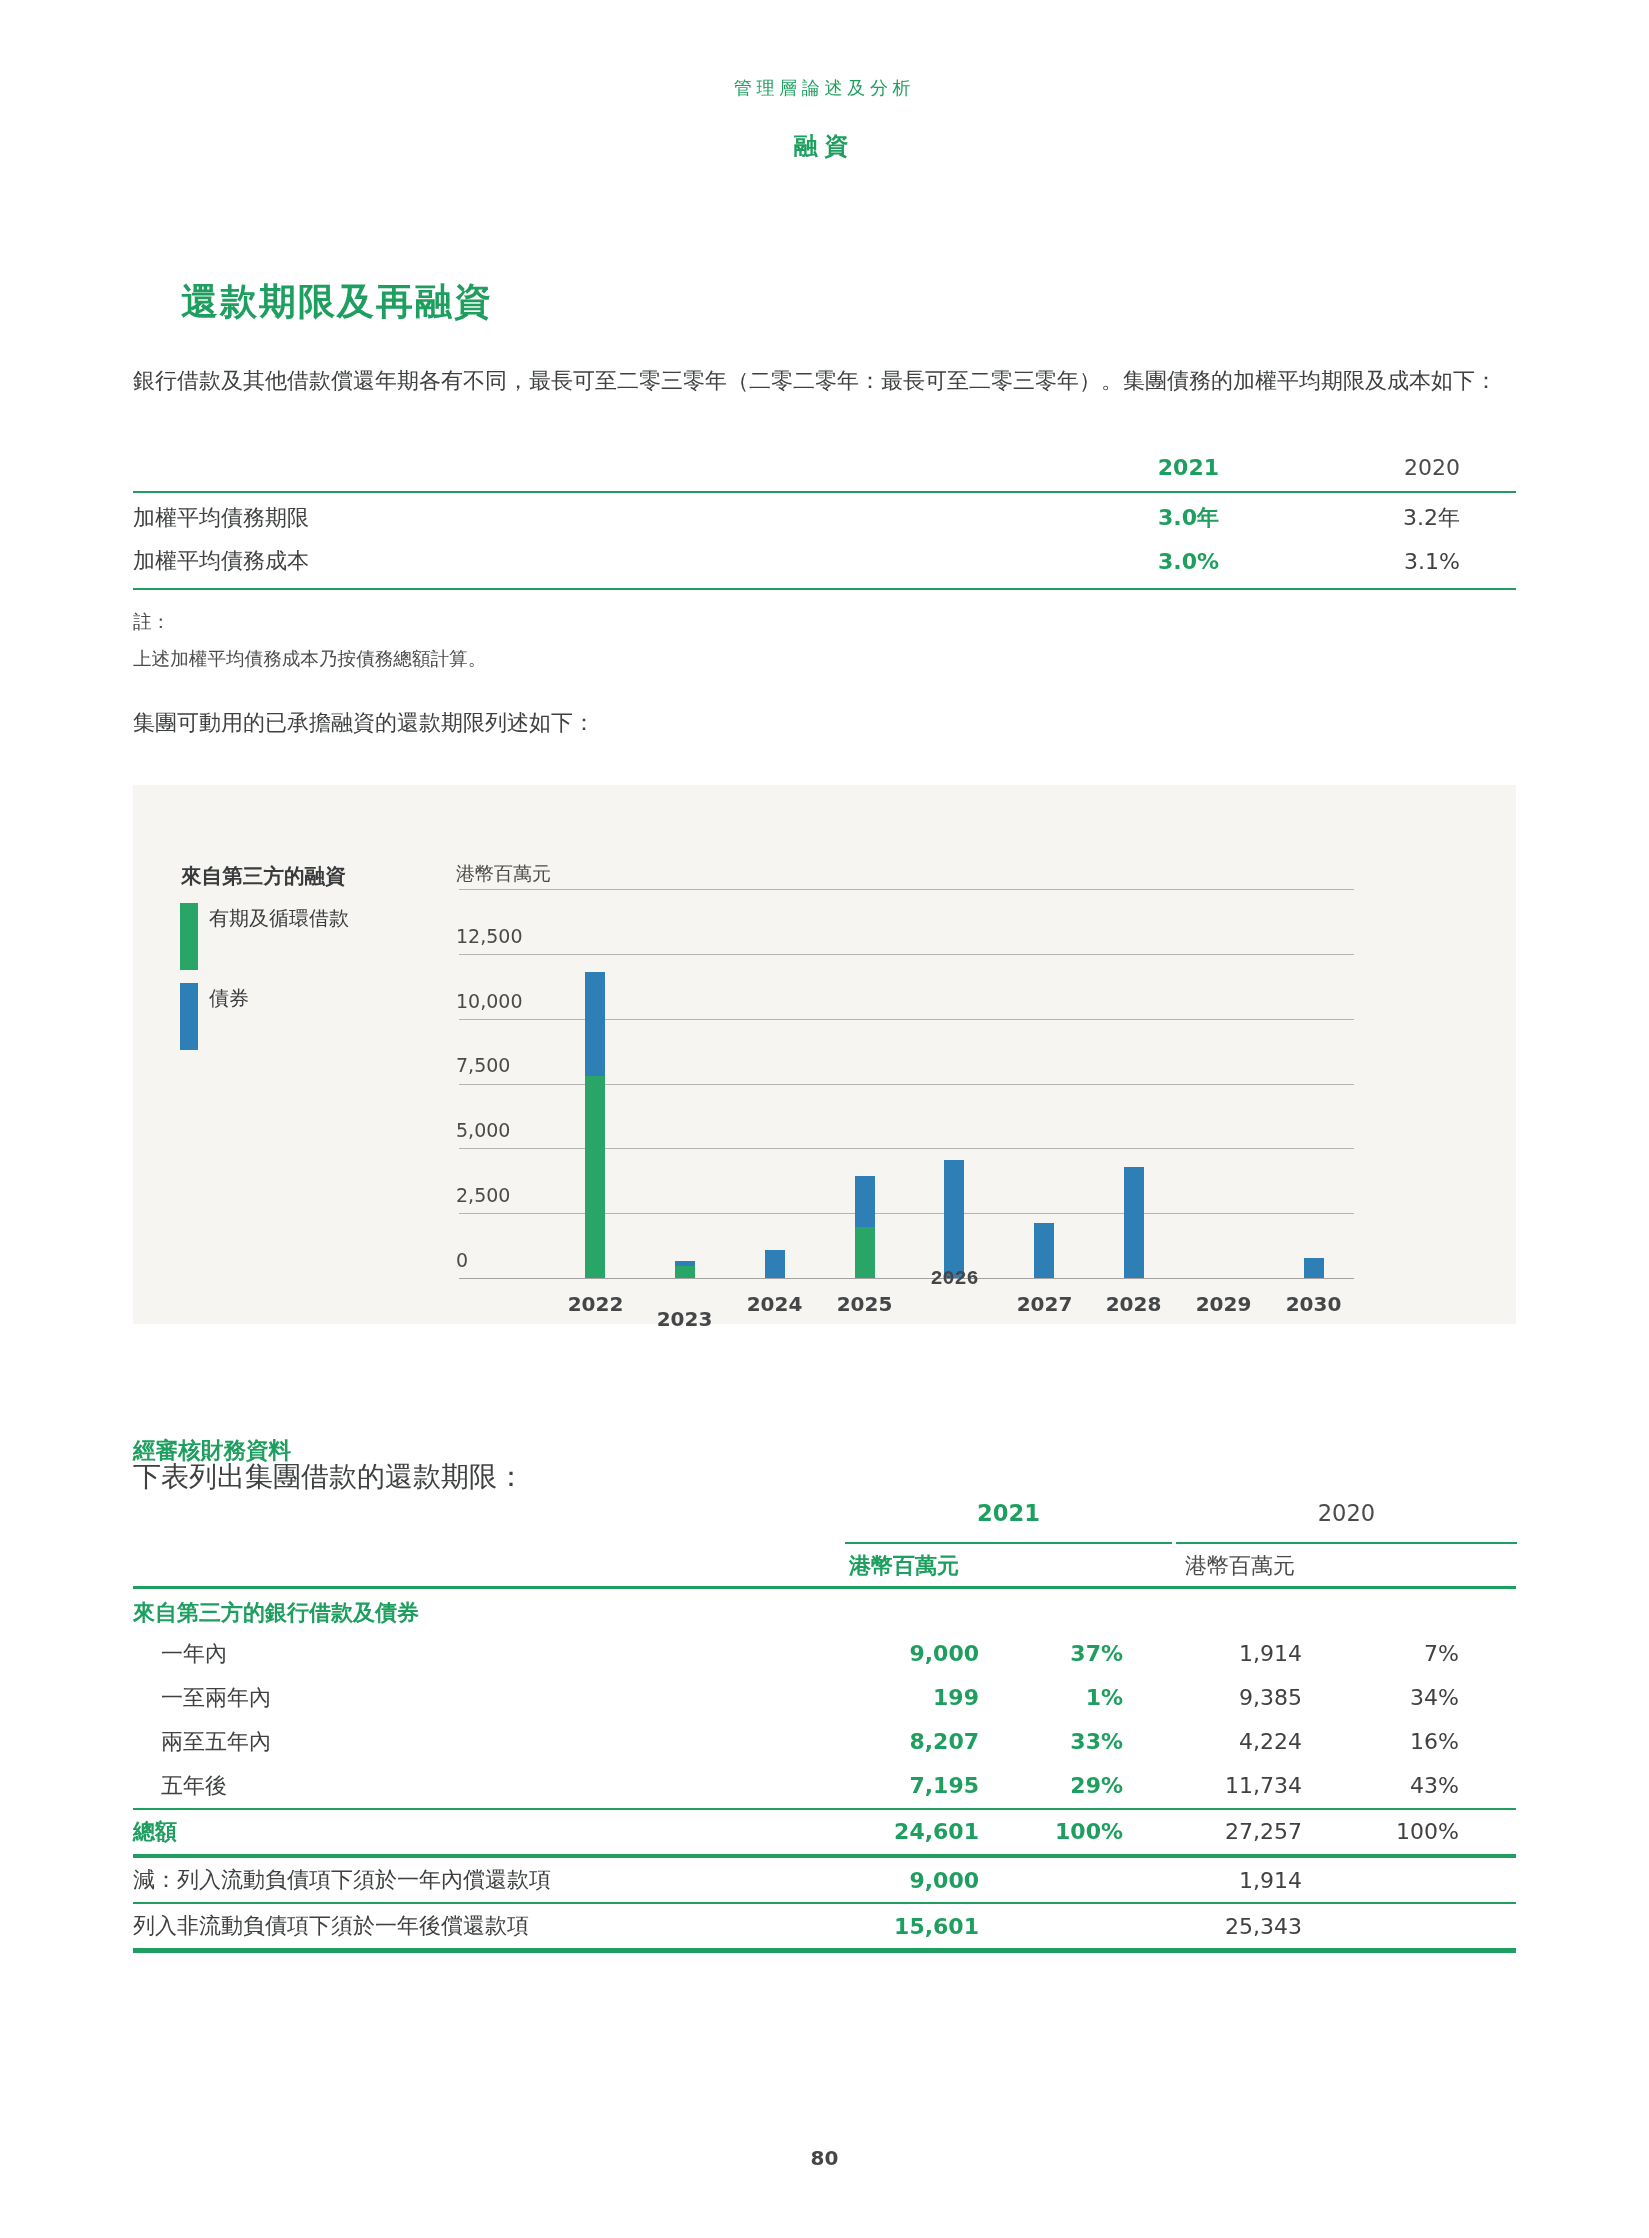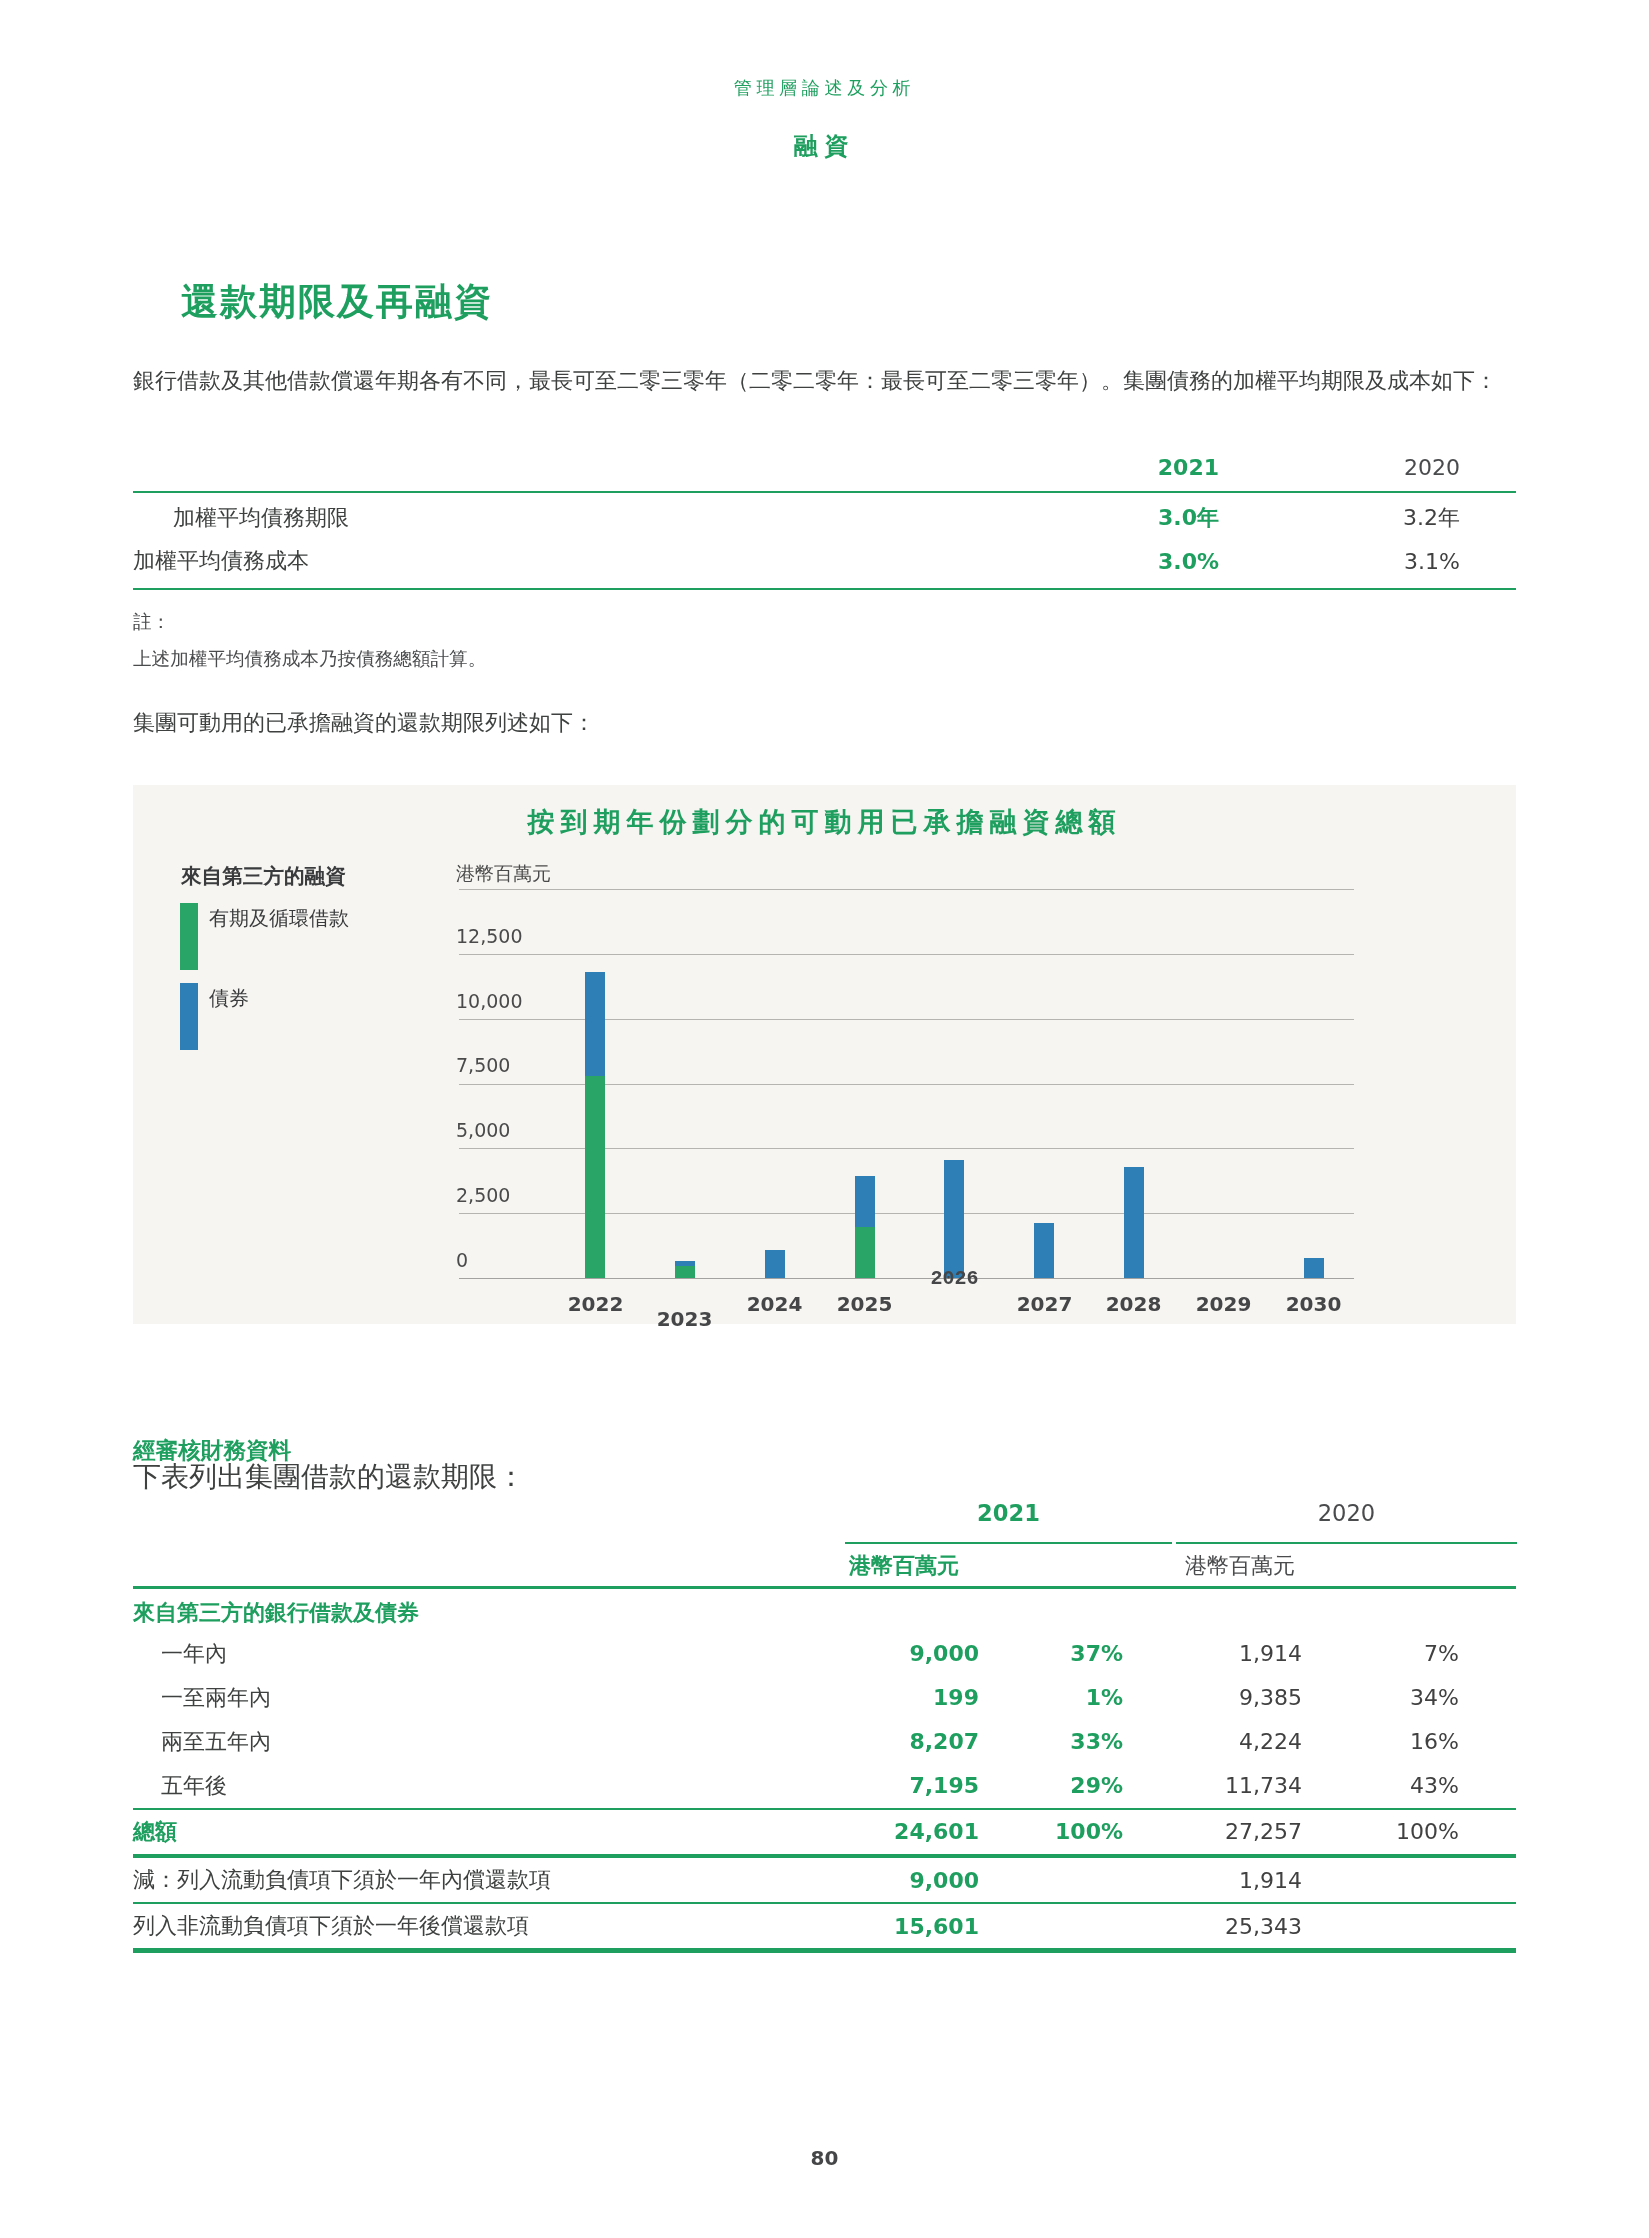--- a/index.html
+++ b/index.html
@@ -28,21 +28,21 @@
   .intro{position:absolute;left:133px;top:359px;width:1387px;font-size:22px;
     line-height:44px;color:var(--ink);}
 
   
   .t1{position:absolute;left:133px;top:447px;width:1383px;font-size:22px;}
   .t1 .grid{display:grid;grid-template-columns:1fr 226px 241px;padding-right:56px;align-items:end;}
   .t1 .hdr{height:33px;}
   .t1 .c{text-align:right;}
   .t1 .rule{height:2px;background:var(--green);margin-top:10.6px;}
   .t1 .row{height:43px;align-items:center;}
-  .t1 .row:first-of-type{margin-top:4px;margin-left:40px;}
+  .t1 .row:first-of-type{margin-top:4px;}
   .g{color:var(--green);font-weight:bold;}
   .gy{color:var(--ink-soft);}
 
   
   .note-label{position:absolute;left:133px;top:609px;font-size:18.6px;color:var(--ink-soft);}
   .note-text{position:absolute;left:133px;top:646px;font-size:18.6px;color:var(--ink-soft);}
   .facil{position:absolute;left:133px;top:708px;font-size:22px;color:var(--ink);}
 
   
   .panel{position:absolute;left:133px;top:785px;width:1383px;height:539px;background:var(--panel);}
@@ -115,21 +115,20 @@
         </div>
       </div>
     <div class="rule" style="margin-top:5.3px;"></div>
   </div>
 
   <div class="note-label">註：</div>
   <div class="note-text">上述加權平均債務成本乃按債務總額計算。</div>
   <div class="facil">集團可動用的已承擔融資的還款期限列述如下：</div>
 
   <div class="panel">
-    <div class="chart-title">按到期年份劃分的可動用已承擔融資總額</div>
     <div class="legend-title">來自第三方的融資</div>
 
     <div class="lg-swatch" style="left: 47px; top: 118px; background: rgb(42, 165, 104);" id="sw-green"></div>
     <div class="lg-label" style="left:76px;top:120px;">有期及循環借款</div>
     <div class="lg-swatch" style="left: 47px; top: 198px; background: rgb(47, 127, 183);" id="sw-blue"></div>
     <div class="lg-label" style="left:76px;top:200px;">債券</div>
 
     <div class="unit-label">港幣百萬元</div>
     <div id="plot">
         <div class="gridline" style="top: 104px;"></div>

